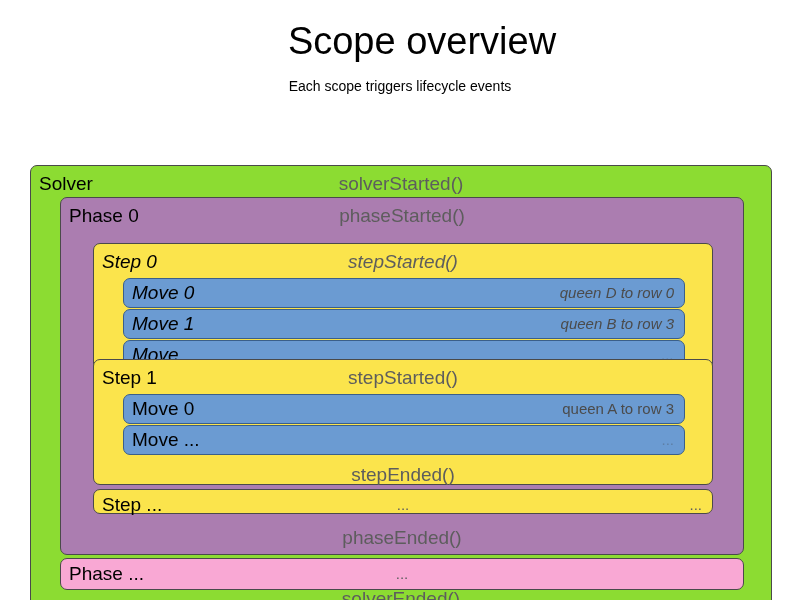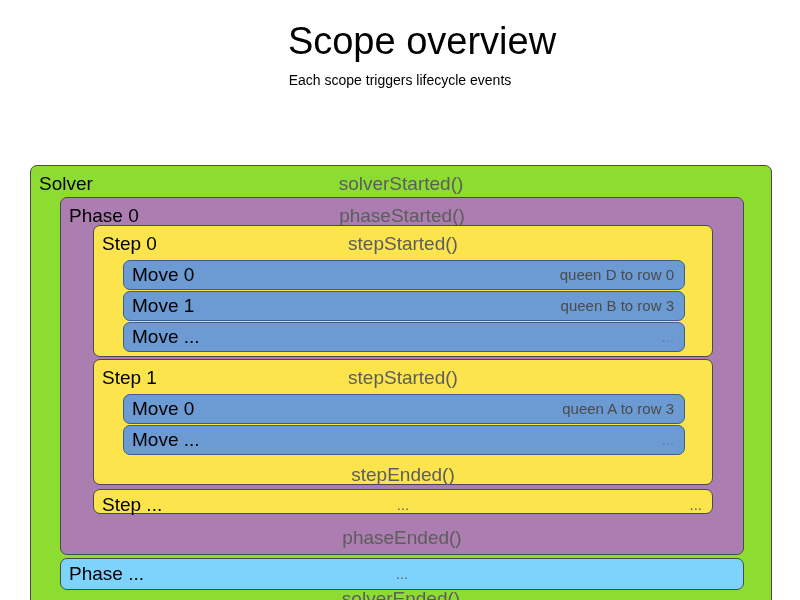--- a/index.html
+++ b/index.html
@@ -27,21 +27,21 @@
     font-weight: 400;
     color: #000000;
     line-height: 1.05;
     letter-spacing: 0px;
     padding-left: 44px;
   }
   .subtitle {
     font-size: 14px;
     font-weight: 400;
     color: #000000;
-    margin-top: 10px;
+    margin-top: 16px;
   }
 
   
   .scope {
     box-sizing: border-box;
     border-radius: 7px;
     border: 1px solid #4a4a4a;
     position: relative;
   }
 
@@ -121,32 +121,32 @@
     padding: 3px 0 16px 0;
   }
 
   
   #phase-more {
     position: absolute;
     left: 29px;
     top: 392px;
     width: 684px;
     height: 32px;
-    background: #7dd3fc;
+    background: #f9a8d4;
   }
 
   
   .step {
     position: absolute;
     left: 32px;
     width: 620px;
     background: #FBE44C;
     padding: 3px 0 0 0;
   }
-  #step0 { top: 27px;  height: 132px; }
+  #step0 { top: 45px;  height: 132px; font-style: italic; }
   #step1 { top: 161px; height: 126px; }
   #step-more {
     position: absolute;
     left: 32px;
     top: 291px;
     width: 620px;
     height: 25px;
     background: #FBE44C;
     text-decoration: underline;
   }

